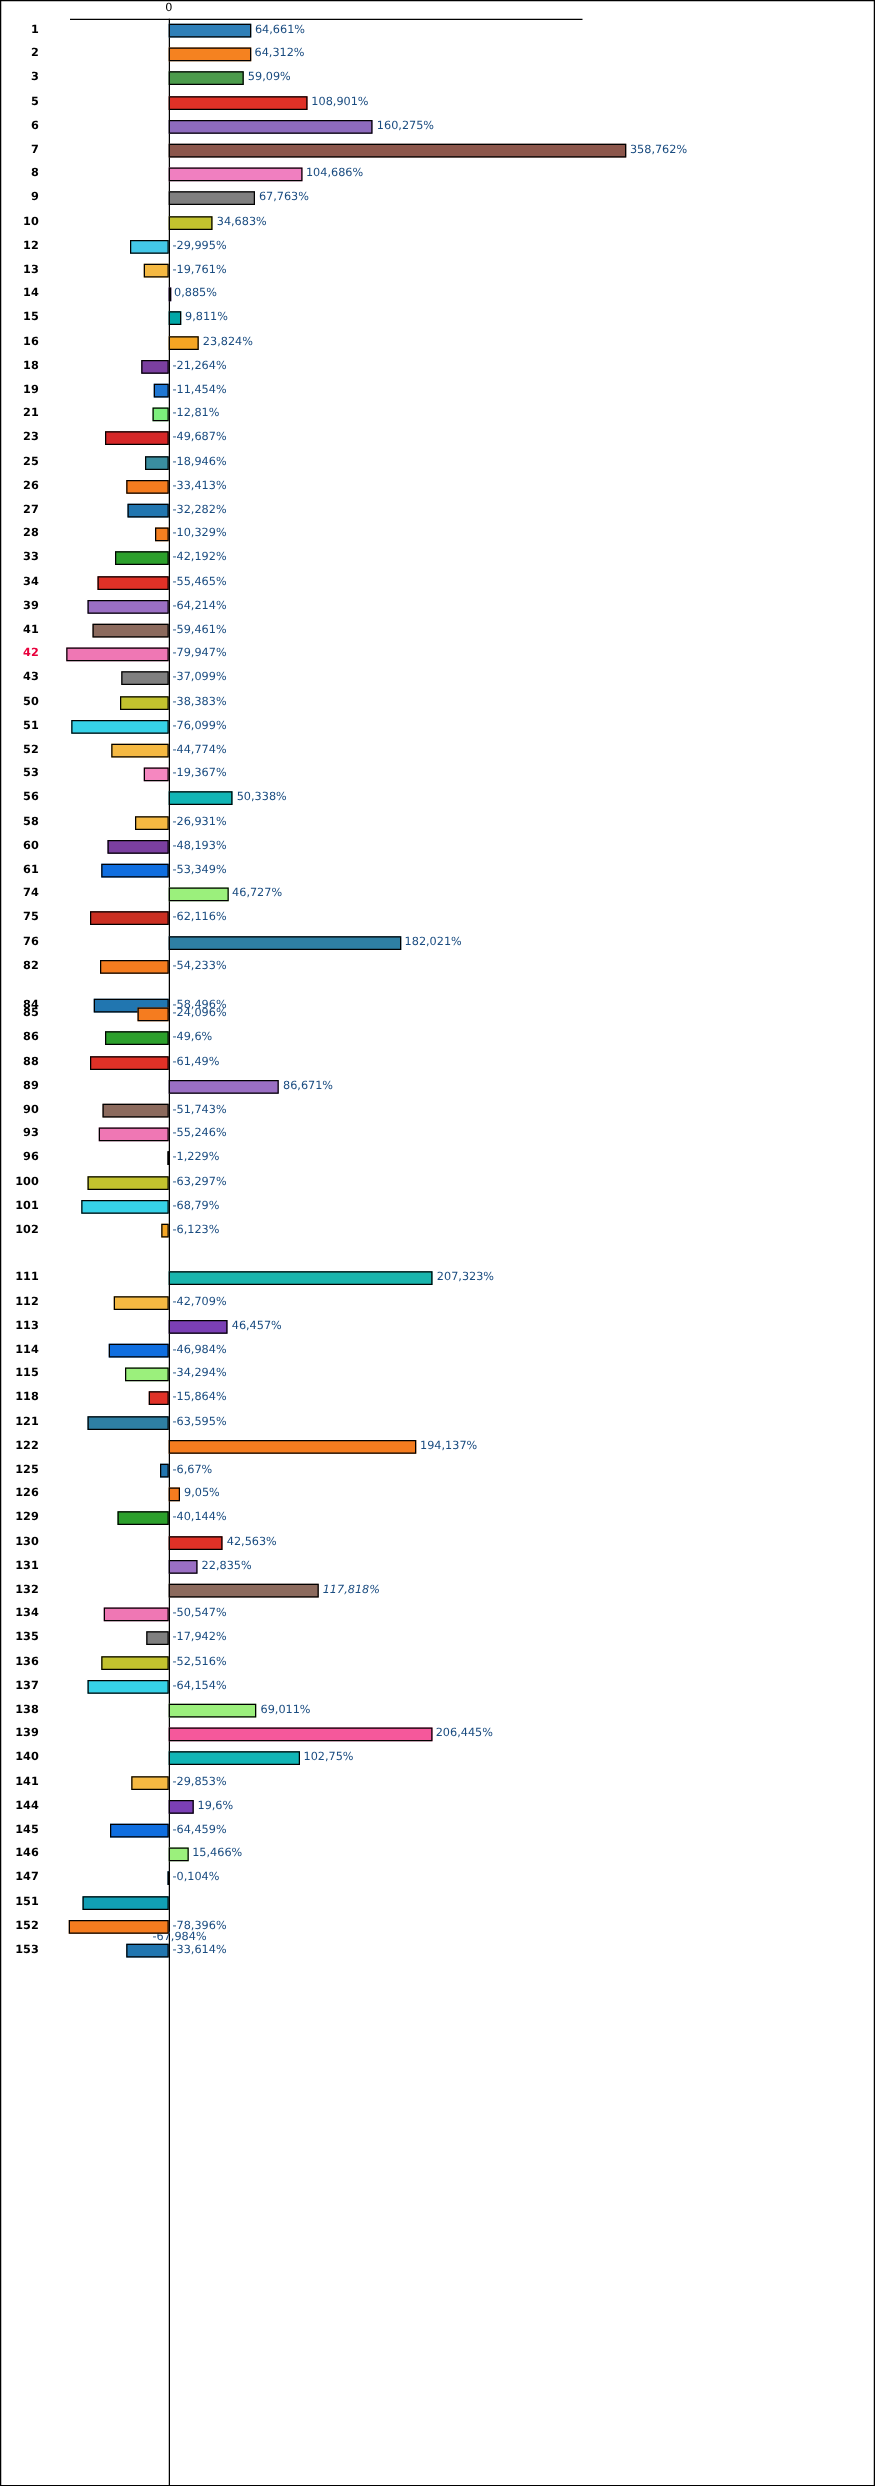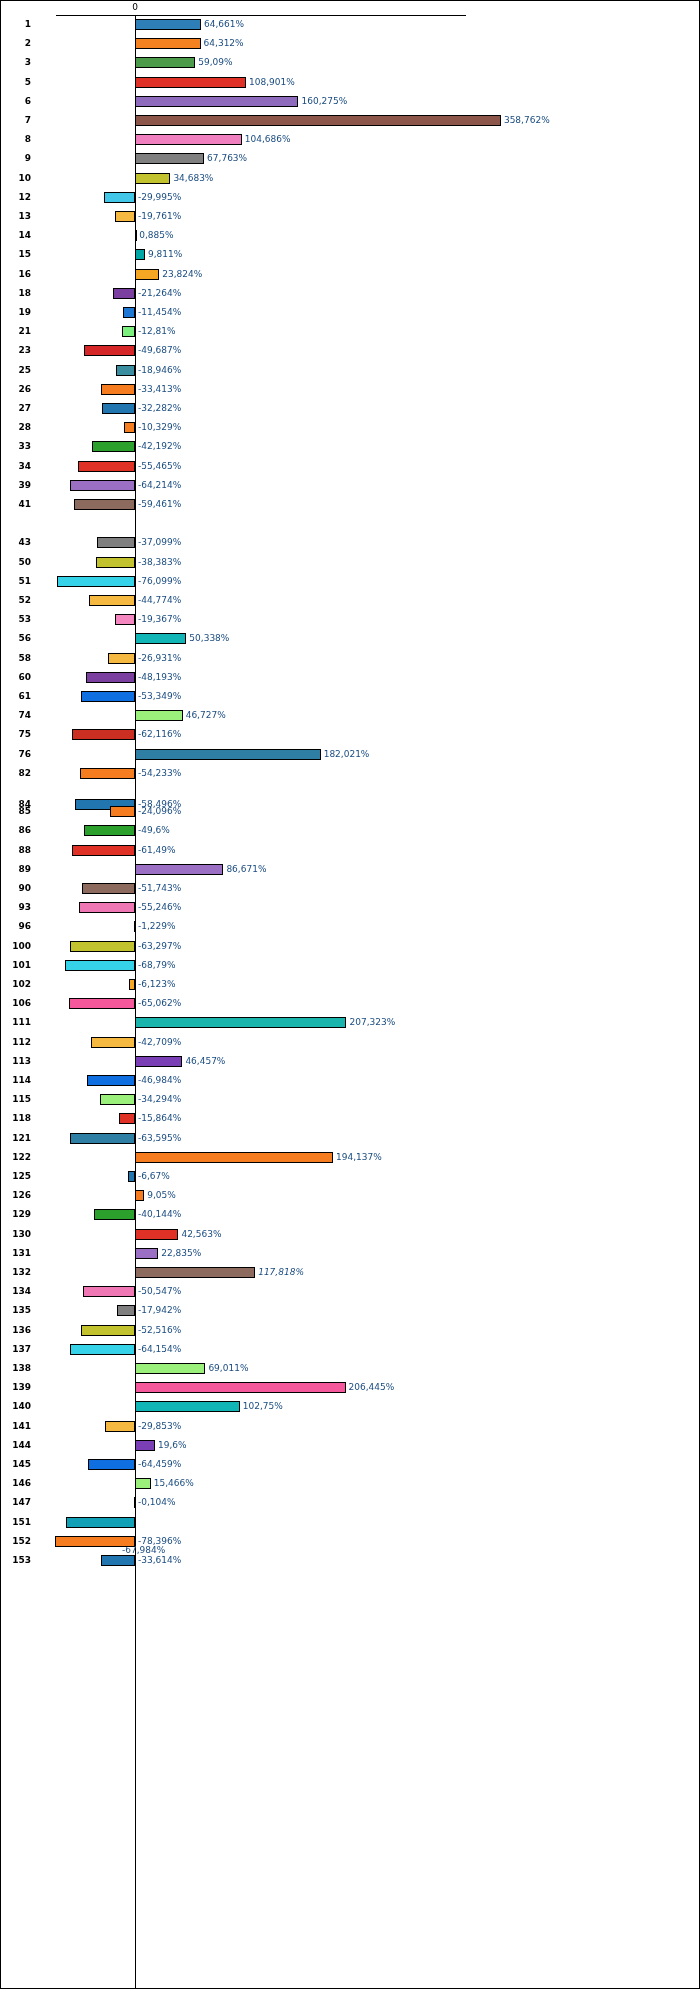--- a/index.html
+++ b/index.html
@@ -205,20 +205,25 @@
       <div class="row" style="top: 474.8px; width: 700px;">
         <div class="row-label">39</div>
         <div class="bar" style="background: rgb(155, 111, 196); width: 65.4983px; left: 68.5017px;"></div>
         <div class="bar-value" style="left: 137px;">-64,214%</div>
       </div>
       <div class="row" style="top: 494px; width: 700px;">
         <div class="row-label">41</div>
         <div class="bar" style="background: rgb(140, 106, 93); width: 60.6502px; left: 73.3498px;"></div>
         <div class="bar-value" style="left: 137px;">-59,461%</div>
       </div>
+      <div class="row" style="top: 513.2px; width: 700px;">
+        <div class="row-label highlight">42</div>
+        <div class="bar" style="background: rgb(239, 119, 180); width: 81.5459px; left: 52.4541px;"></div>
+        <div class="bar-value" style="left: 137px;">-79,947%</div>
+      </div>
       <div class="row" style="top: 532.4px; width: 700px;">
         <div class="row-label">43</div>
         <div class="bar" style="background: rgb(127, 127, 127); width: 37.841px; left: 96.159px;"></div>
         <div class="bar-value" style="left: 137px;">-37,099%</div>
       </div>
       <div class="row" style="top: 551.6px; width: 700px;">
         <div class="row-label">50</div>
         <div class="bar" style="background: rgb(194, 194, 46); width: 39.1507px; left: 94.8493px;"></div>
         <div class="bar-value" style="left: 137px;">-38,383%</div>
       </div>
@@ -325,25 +330,20 @@
       <div class="row" style="top: 954.8px; width: 700px;">
         <div class="row-label">101</div>
         <div class="bar" style="background: rgb(54, 210, 232); width: 70.1658px; left: 63.8342px;"></div>
         <div class="bar-value" style="left: 137px;">-68,79%</div>
       </div>
       <div class="row" style="top: 974px; width: 700px;">
         <div class="row-label">102</div>
         <div class="bar" style="background: rgb(245, 166, 35); width: 6.24546px; left: 127.755px;"></div>
         <div class="bar-value" style="left: 137px;">-6,123%</div>
       </div>
-      <div class="row" style="top: 993.2px; width: 700px;">
-        <div class="row-label">106</div>
-        <div class="bar" style="background: rgb(245, 88, 155); width: 66.3632px; left: 67.6368px;"></div>
-        <div class="bar-value" style="left: 137px;">-65,062%</div>
-      </div>
       <div class="row" style="top: 1012.4px; width: 700px;">
         <div class="row-label">111</div>
         <div class="bar" style="background: rgb(25, 181, 173); width: 211.469px; left: 134px;"></div>
         <div class="bar-value" style="left: 348.469px;">207,323%</div>
       </div>
       <div class="row" style="top: 1031.6px; width: 700px;">
         <div class="row-label">112</div>
         <div class="bar" style="background: rgb(245, 185, 66); width: 43.5632px; left: 90.4368px;"></div>
         <div class="bar-value" style="left: 137px;">-42,709%</div>
       </div>

